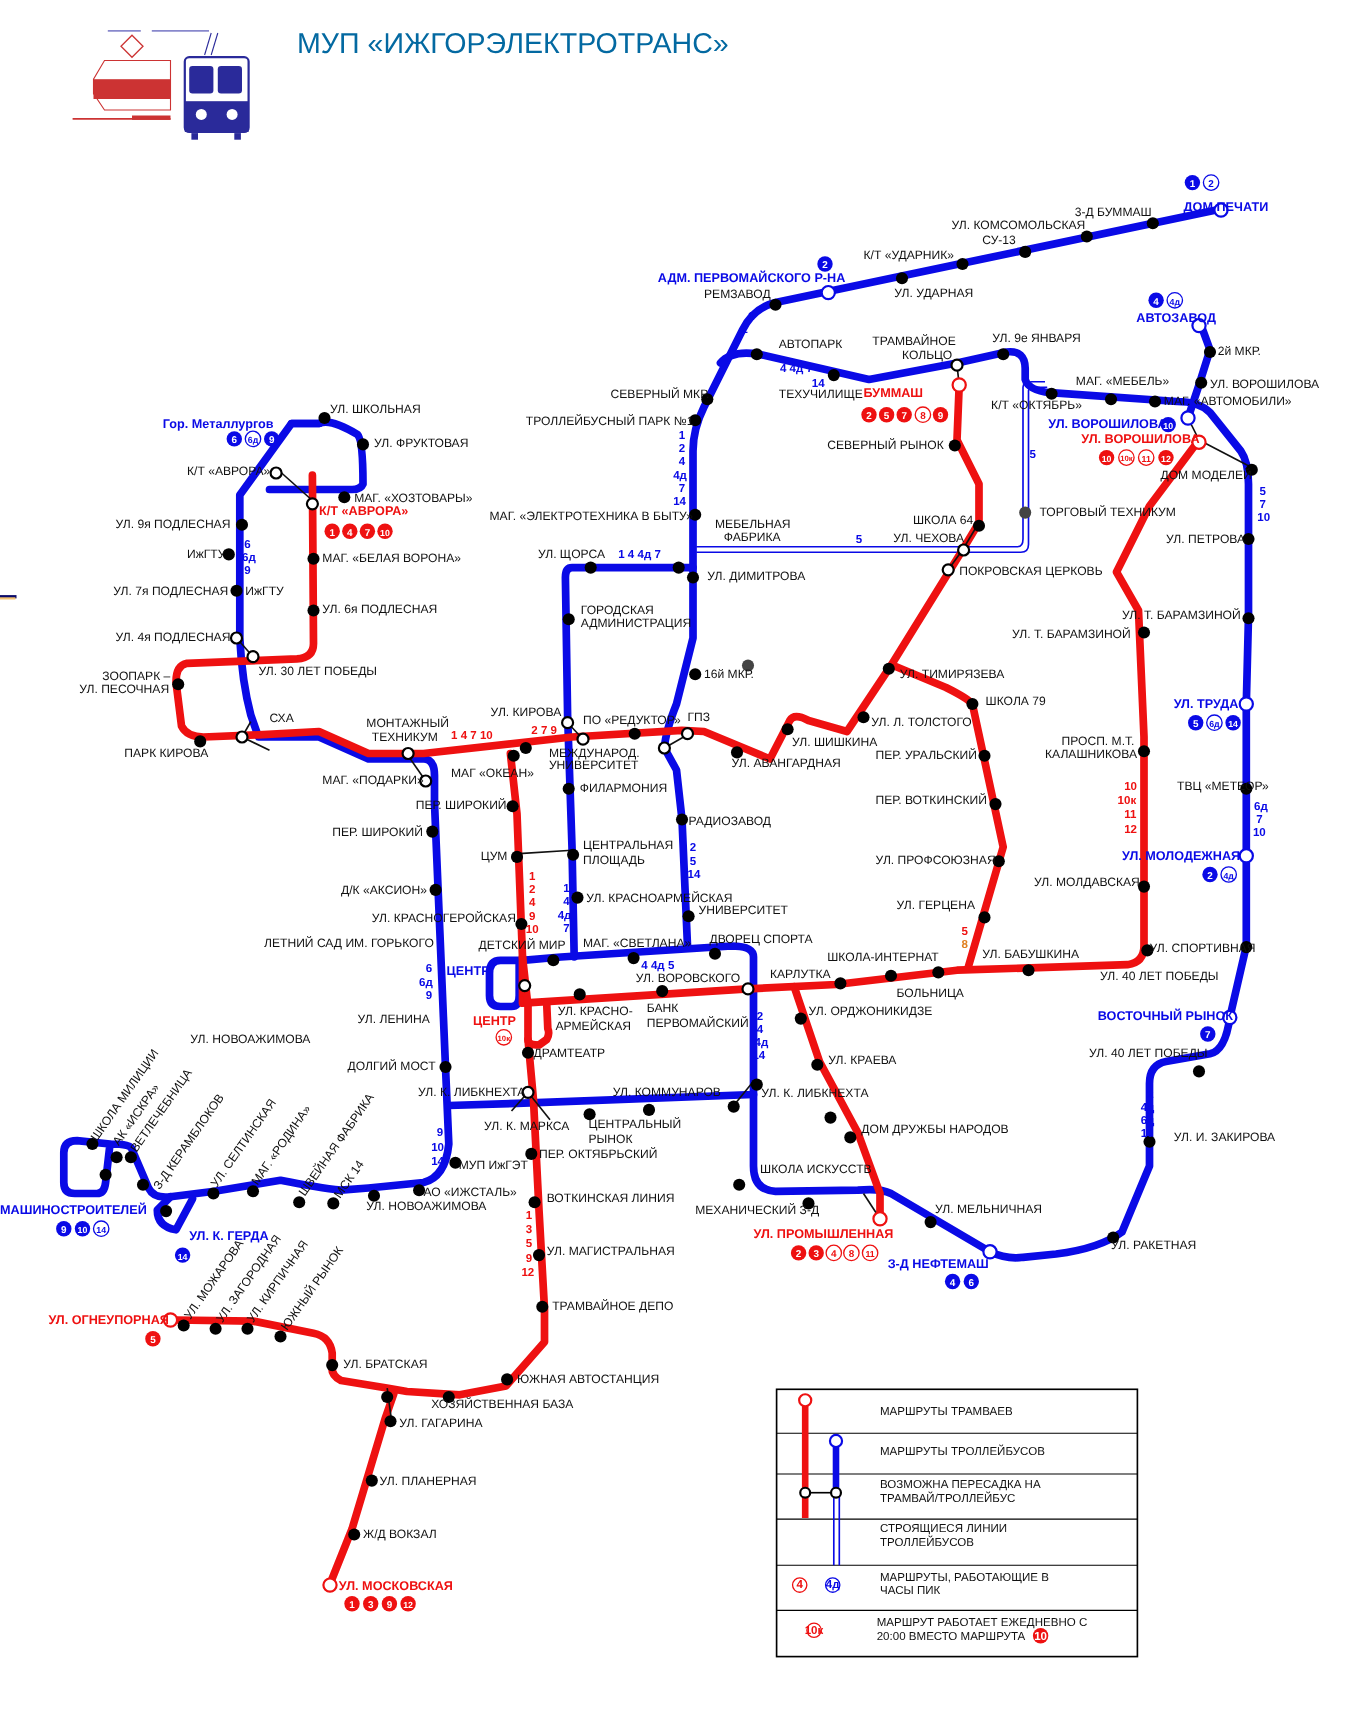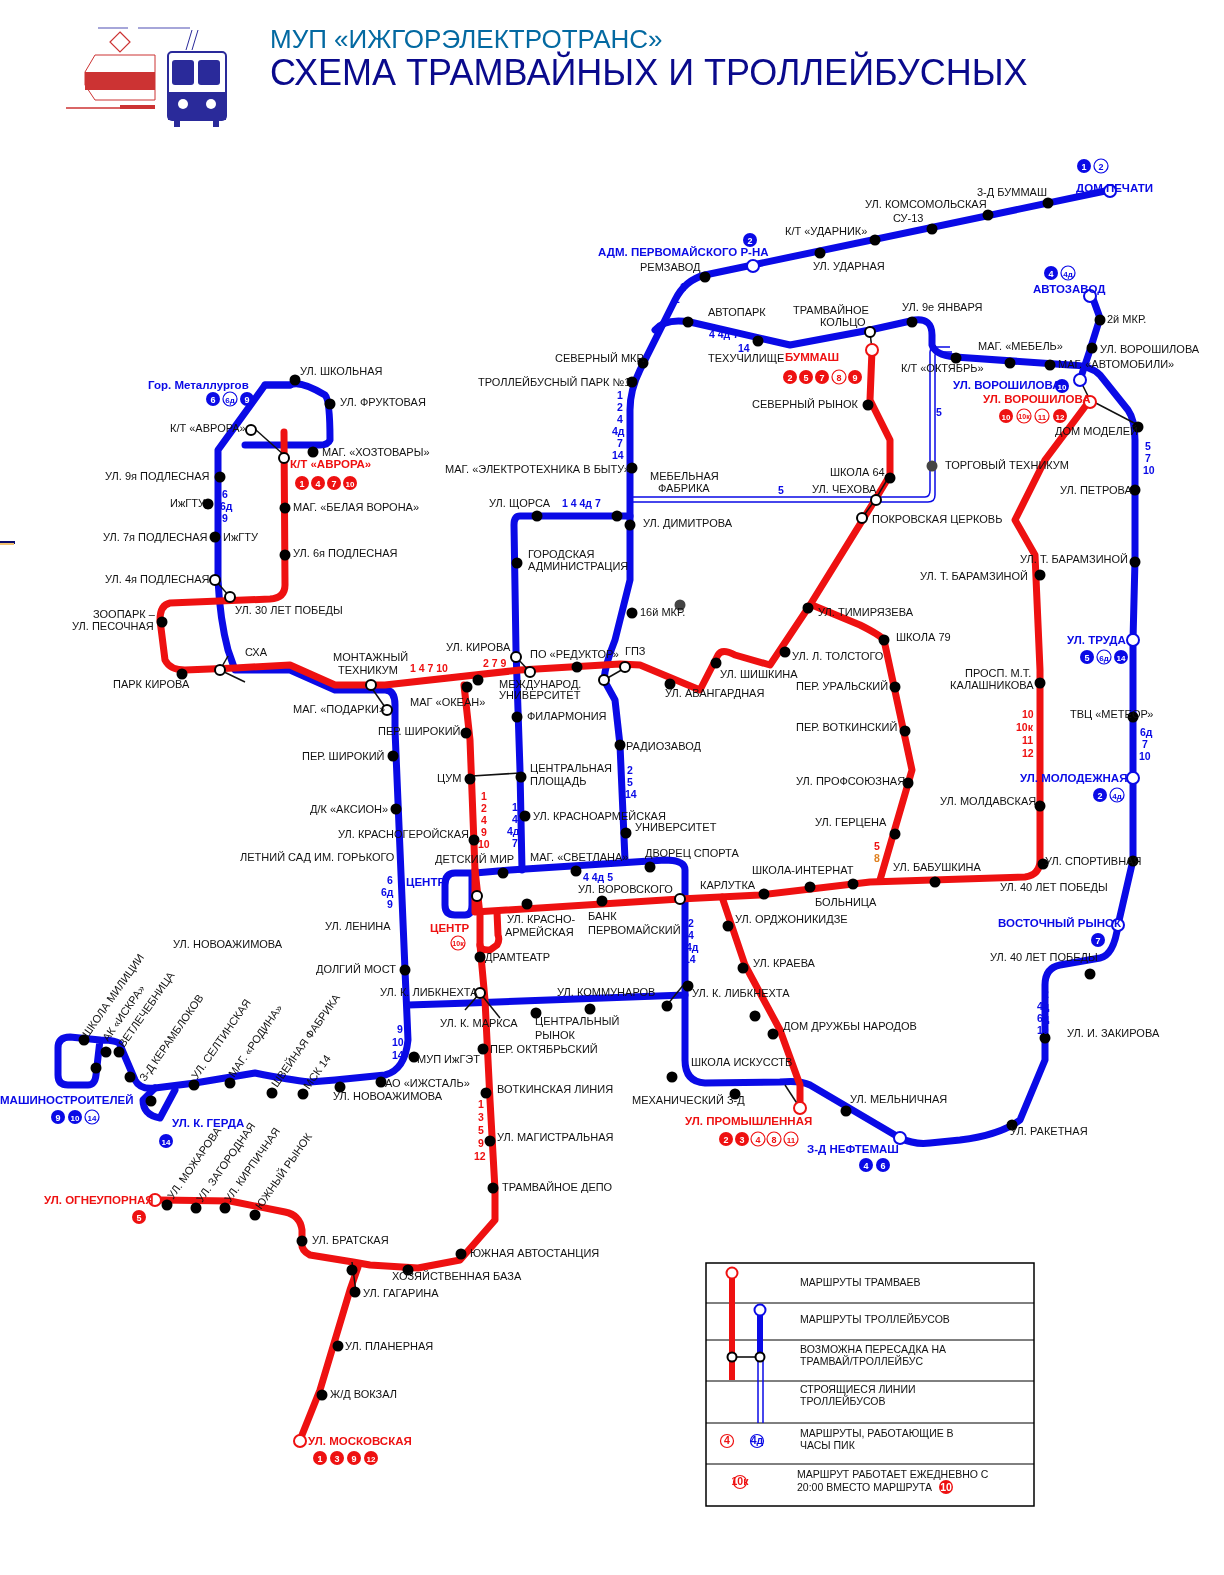--- a/index.html
+++ b/index.html
@@ -11,21 +11,20 @@
   .lbl{font-family:"Liberation Sans",sans-serif;font-size:11px;fill:#111;}
   .lblb{font-family:"Liberation Sans",sans-serif;font-size:11.5px;font-weight:bold;}
   .rn{font-family:"Liberation Sans",sans-serif;font-size:10.5px;font-weight:bold;}
   .lg{font-family:"Liberation Sans",sans-serif;font-size:10.5px;fill:#111;}
 </style>
 </head>
 <body>
 
 <div class="hdr">
   <span class="t1">МУП «ИЖГОРЭЛЕКТРОТРАНС»</span>
-  <span class="t2">СХЕМА ТРАМВАЙНЫХ И ТРОЛЛЕЙБУСНЫХ</span>
 </div>
 
 <svg width="1224" height="1575" viewBox="0 0 1224 1575">
   <defs>
     <g id="stop">
         <circle r="5.5" fill="#000"></circle>
       </g>
     <g id="ostop">
         <circle r="5" fill="#fff" stroke="#000" stroke-width="2"></circle>
       </g>

